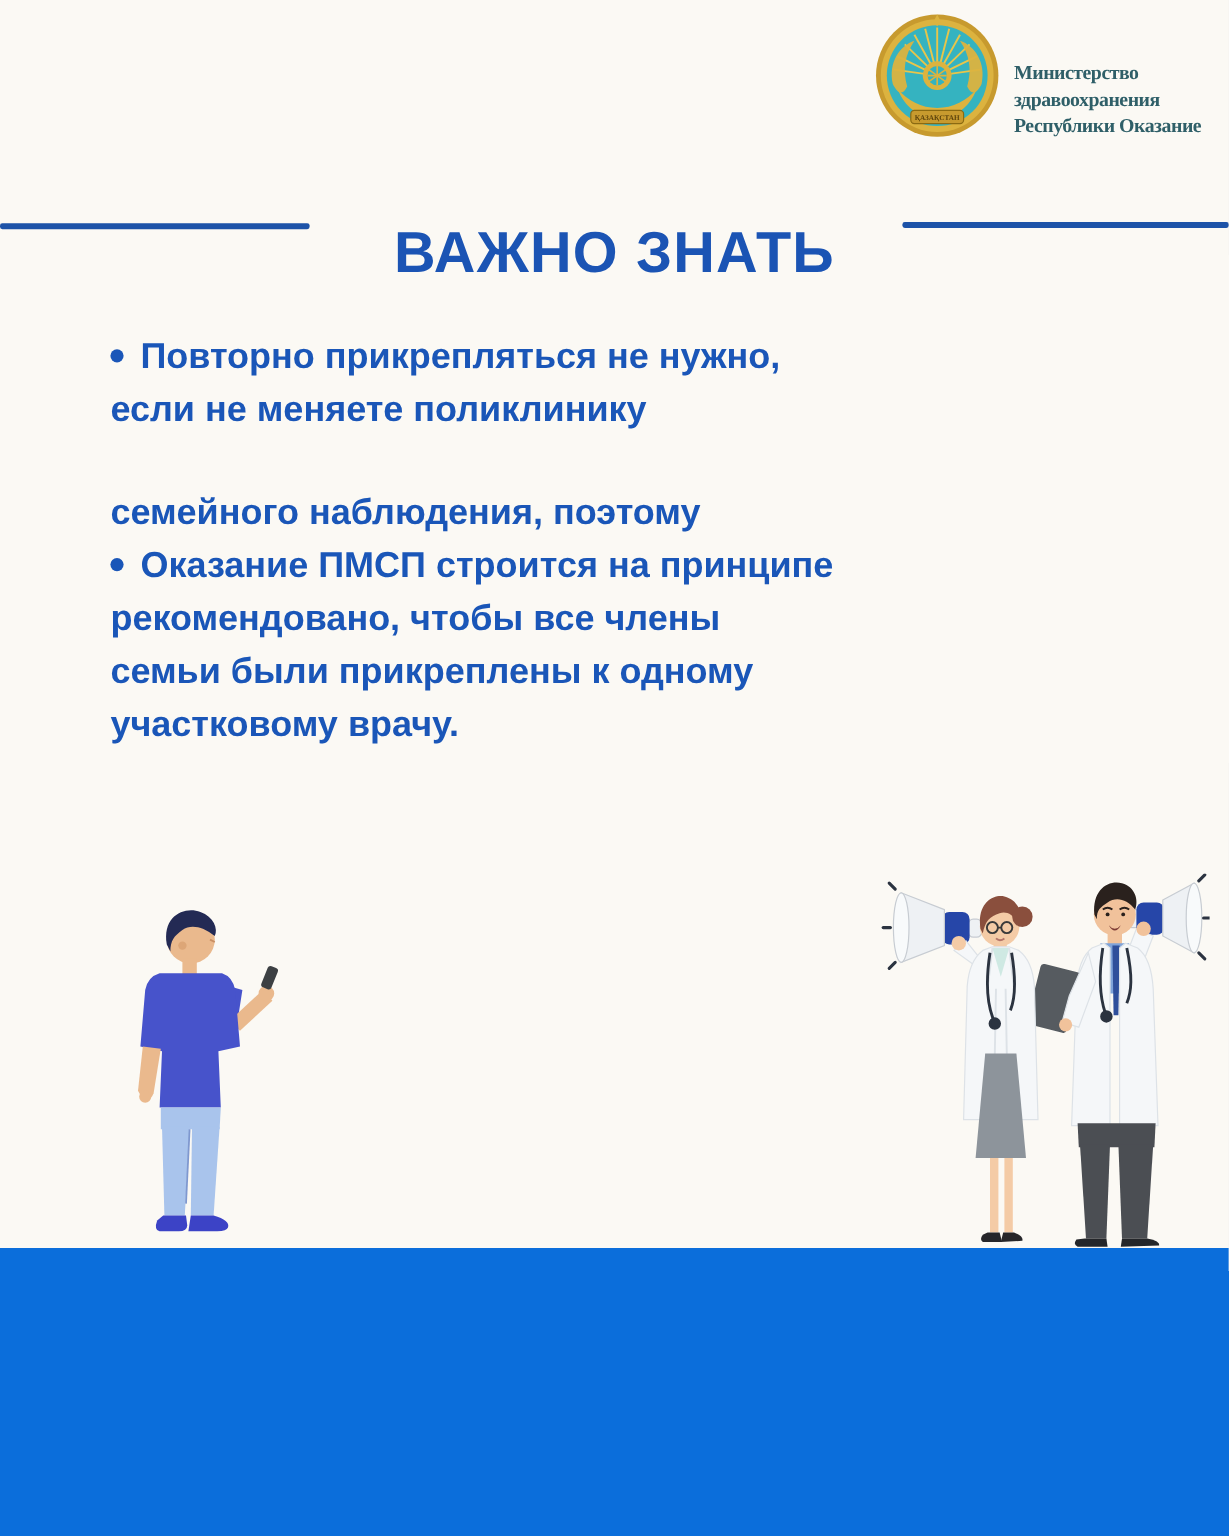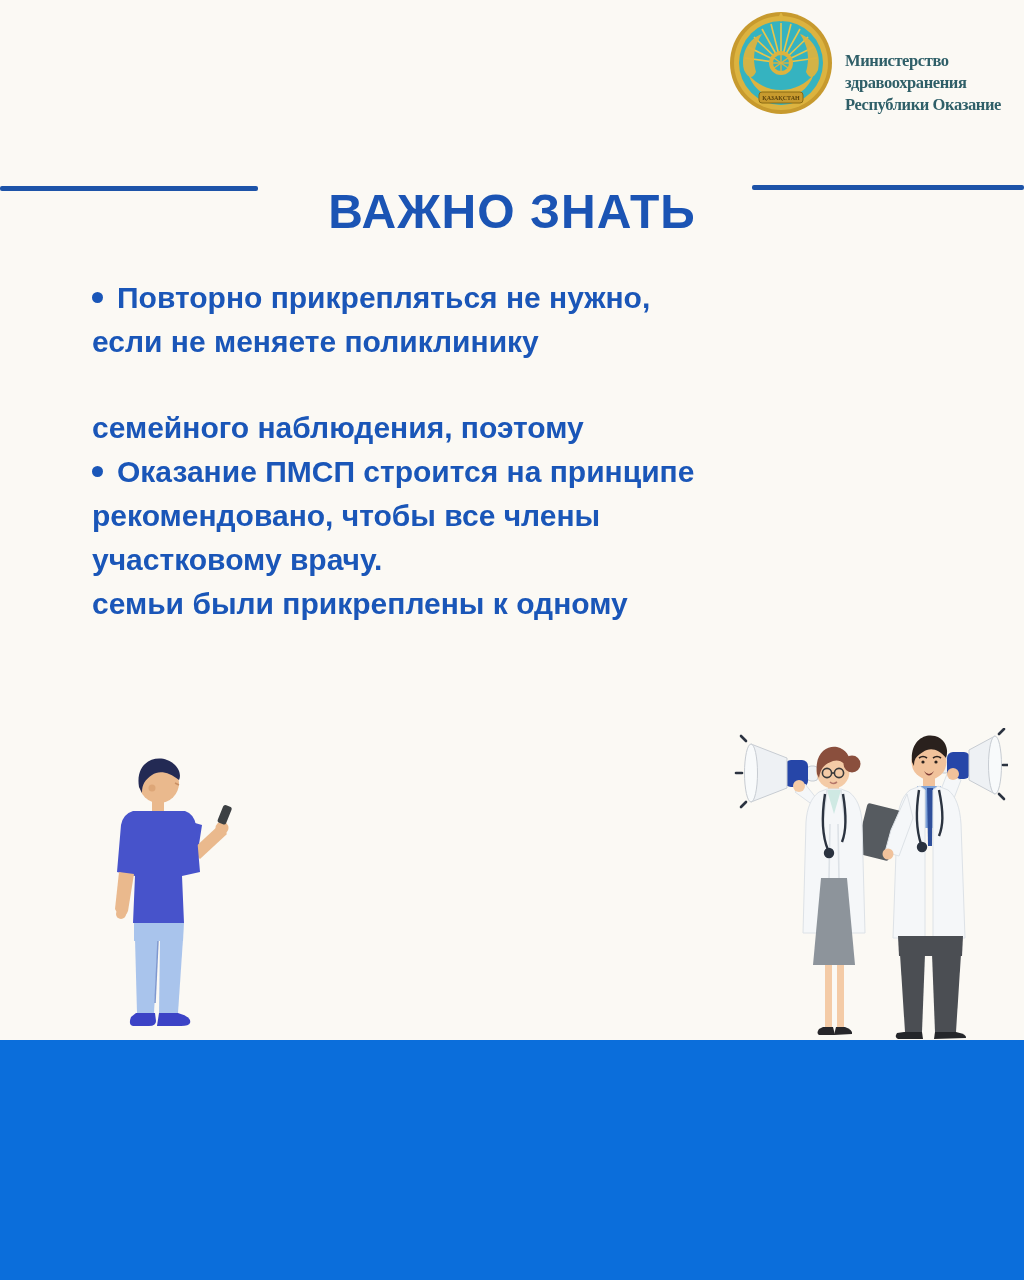--- a/index.html
+++ b/index.html
@@ -97,22 +97,22 @@
     <div class="bullet">
       <div><span class="dot"></span><span>Повторно прикрепляться не нужно,</span></div>
       <div>если не меняете поликлинику</div>
     </div>
     <div class="bullet">
     </div>
     <div class="bullet">
       <div>семейного наблюдения, поэтому</div>
       <div><span class="dot"></span><span>Оказание ПМСП строится на принципе</span></div>
       <div>рекомендовано, чтобы все члены</div>
+      <div>семьи были прикреплены к одному</div>
       <div>участковому врачу.</div>
-      <div>семьи были прикреплены к одному</div>
     </div>
   </div>
 
   <svg class="man-illo" width="185" height="295" viewBox="0 0 185 295">
 
     <path d="M126,74 L147,80 L142,112 L124,106 Z" fill="#4753cb"></path>
 
     <path d="M136,106 L164,80 L172,89 L145,114 Z" fill="#eab98d"></path>
     <circle cx="167" cy="83" r="6.5" fill="#eab98d"></circle>
 

